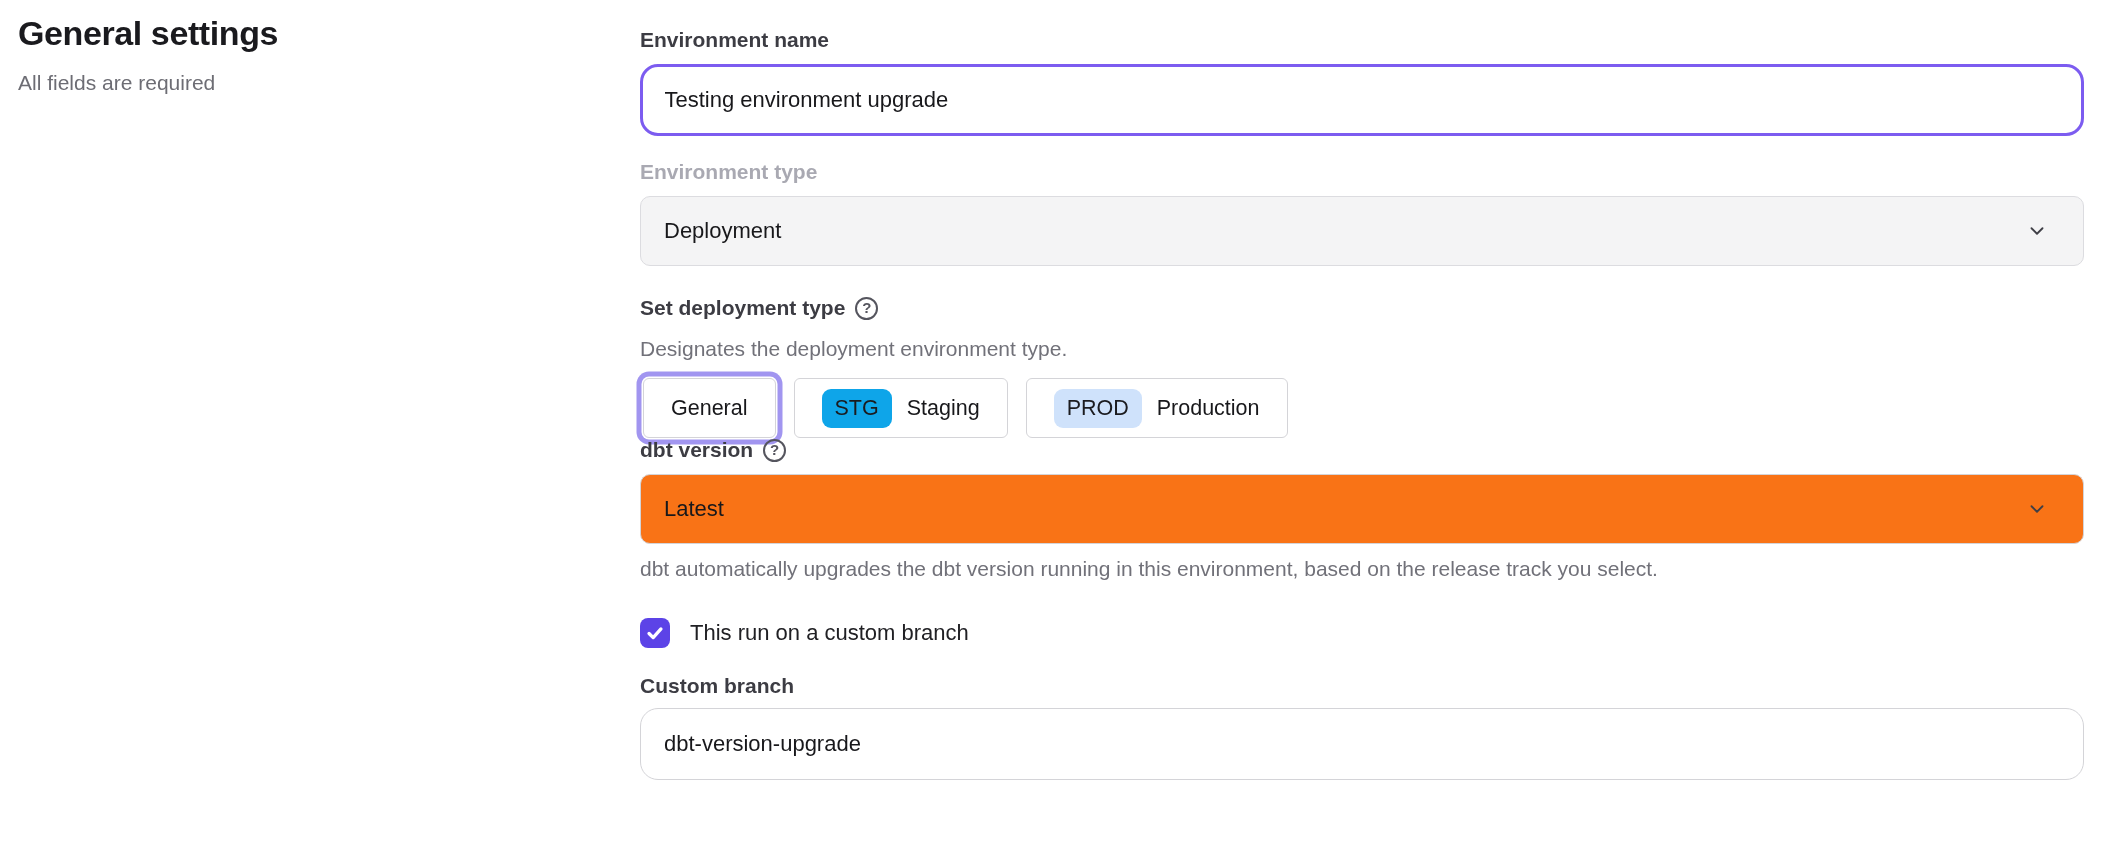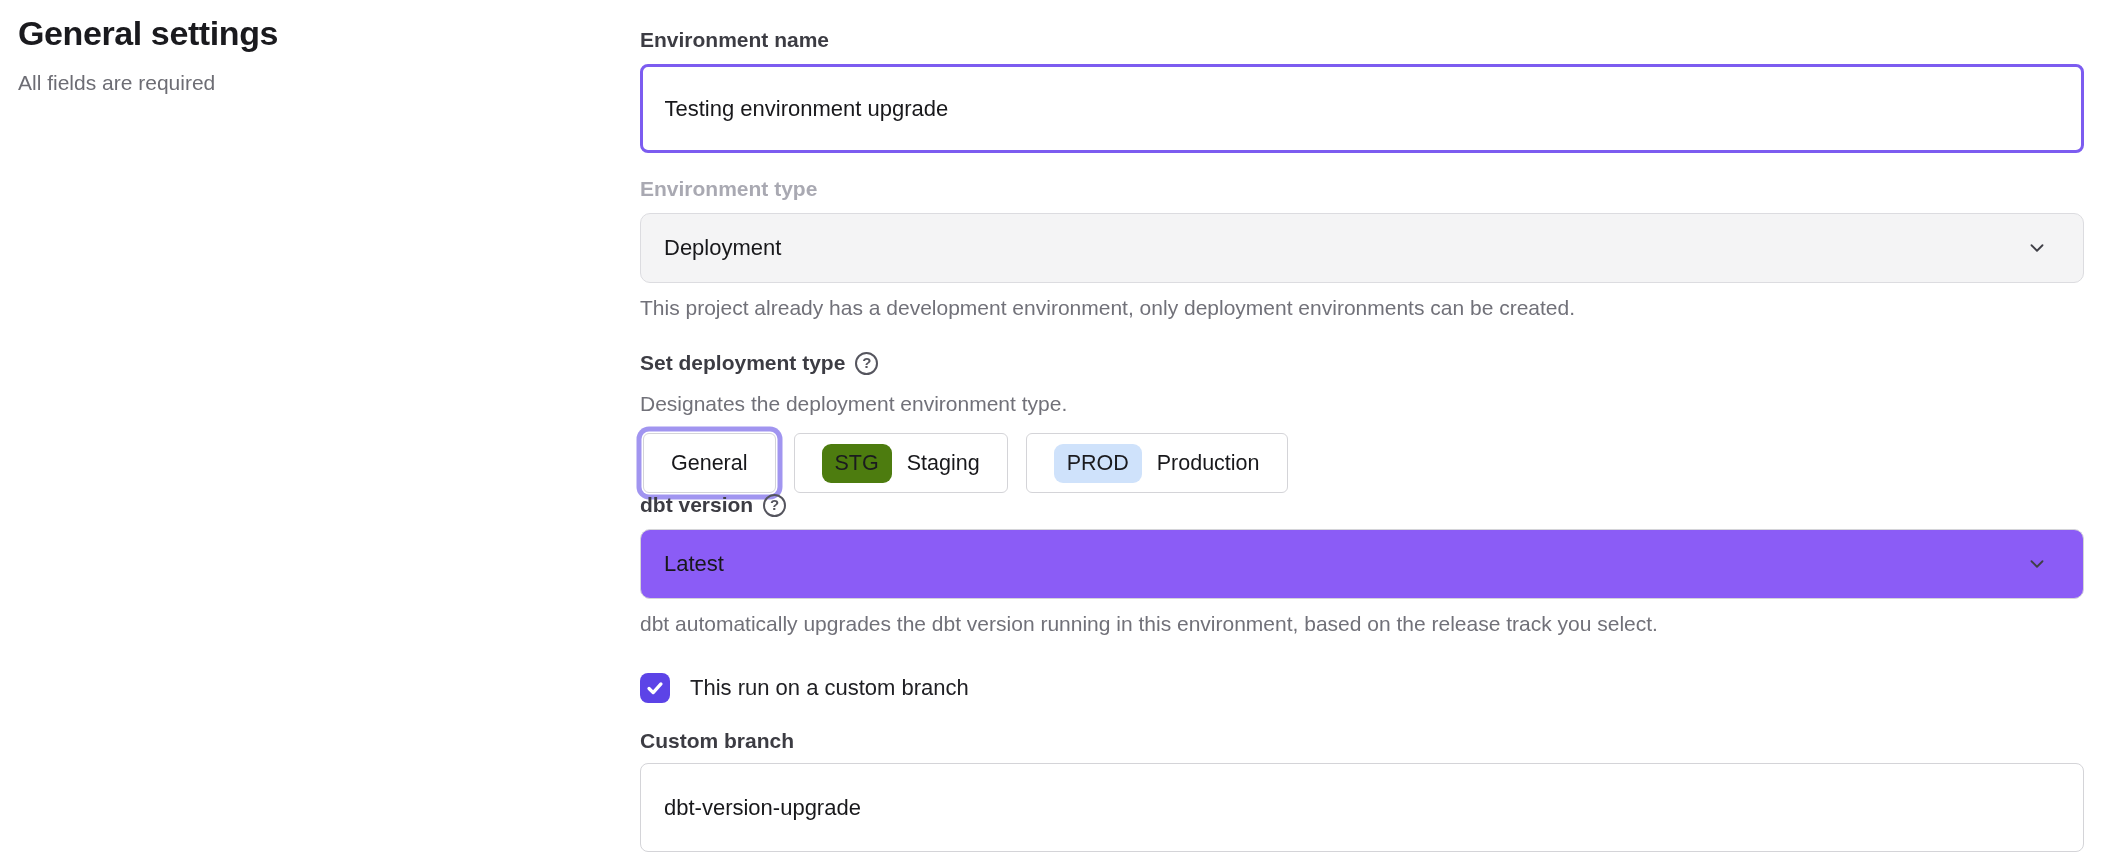--- a/index.html
+++ b/index.html
@@ -40,38 +40,38 @@
     font-size: 21px;
     font-weight: 600;
     color: #3c3c43;
     line-height: 24px;
     margin-bottom: 12px;
   }
   .field-label.disabled { color: #a9a9b2; }
 
   .text-input {
     width: 100%;
-    height: 89px;
+    height: 72px;
     border: 1.5px solid #d4d4d8;
-    border-radius: 8px;
+    border-radius: 18px;
     background: #ffffff;
     font-family: "Liberation Sans", sans-serif;
     font-size: 22px;
     color: #18181b;
     padding: 0 23px;
     outline: none;
   }
   .text-input.focused { border: 3px solid #7c5cf0; padding: 0 21.5px; }
 
   .select-box {
     width: 100%;
     height: 70px;
     border: 1.5px solid #d4d4d8;
     border-radius: 10px;
-    background: #8b5cf6;
+    background: #f97316;
     display: flex;
     align-items: center;
     justify-content: space-between;
     padding: 0 23px;
     font-size: 22px;
     color: #18181b;
     cursor: pointer;
   }
   .select-box.disabled { background: #f4f4f5; border-color: #dcdce0; cursor: default; }
   .chevron { display: inline-flex; margin-right: 12px; }
@@ -178,35 +178,34 @@
     <div class="m-env-type">
       <div class="field-label disabled">Environment type</div>
       <div class="select-box disabled">
         <span>Deployment</span>
         <span class="chevron">
           <svg width="22" height="22" viewBox="0 0 24 24">
               <polyline points="6 9 12 15 18 9" stroke="#3f3f46" stroke-width="2" fill="none" stroke-linecap="round" stroke-linejoin="round"></polyline>
             </svg>
         </span>
       </div>
-      <p class="helper-text">This project already has a development environment, only deployment environments can be created.</p>
     </div>
 
     <div class="m-deploy">
       <div class="field-label">
         <span>Set deployment type</span>
         <span class="help-icon">?</span>
       </div>
       <p class="helper-text deploy-helper">Designates the deployment environment type.</p>
       <div class="deploy-buttons">
         <button class="deploy-btn selected">
           <span>General</span>
         </button>
         <button class="deploy-btn">
-          <span class="type-badge" style="background: #4d7c0f;">STG</span>
+          <span class="type-badge" style="background: #0ea5e9;">STG</span>
           <span>Staging</span>
         </button>
         <button class="deploy-btn">
           <span class="type-badge" style="background: rgb(207, 226, 251);">PROD</span>
           <span>Production</span>
         </button>
       </div>
     </div>
 
     <div class="m-version">

